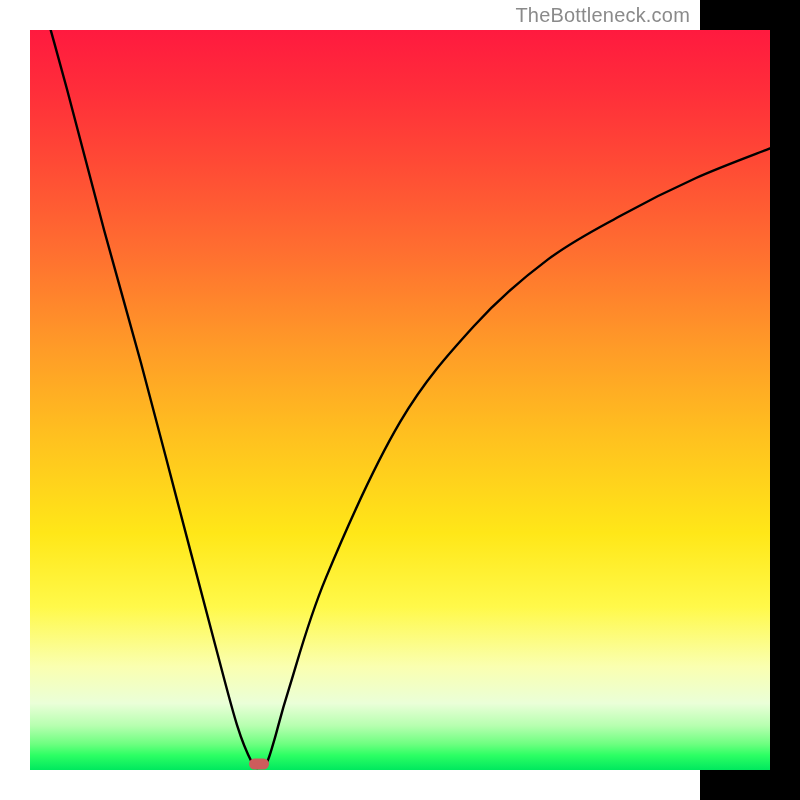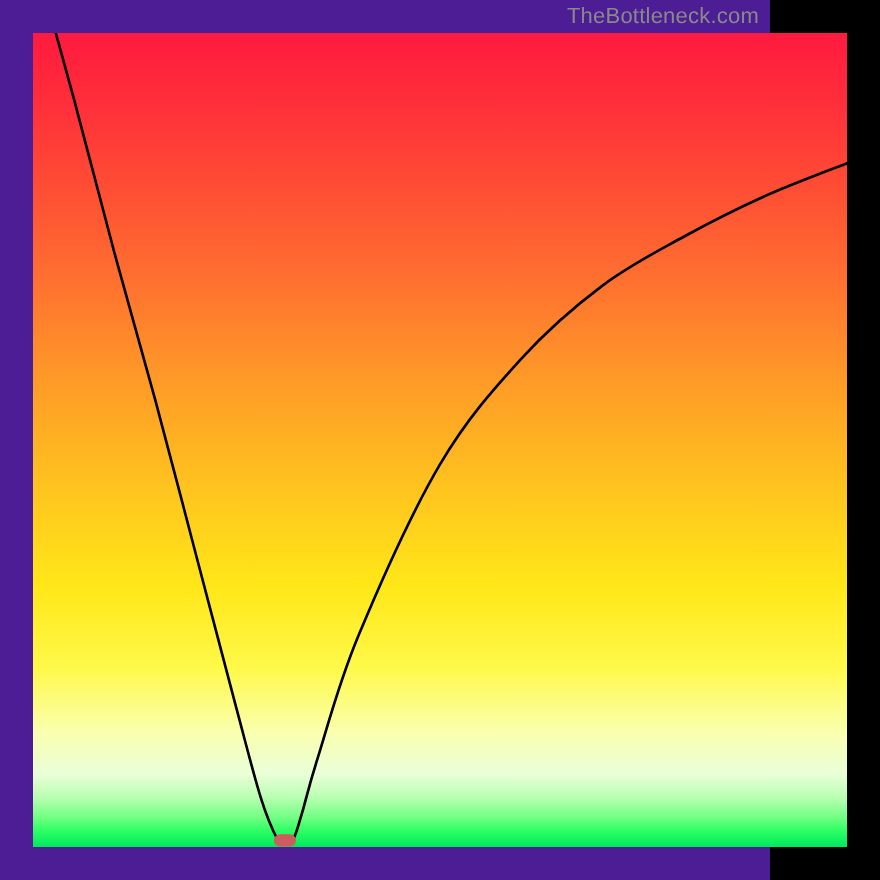--- a/index.html
+++ b/index.html
@@ -8,21 +8,21 @@
     width: 800px;
     height: 800px;
     background: #000;
     overflow: hidden;
     font-family: Arial, Helvetica, sans-serif;
   }
   .frame {
     position: relative;
     width: 700px;
     height: 800px;
-    background: #4c1d95;
+    background: #ffffff;
   }
   .plot {
     position: absolute;
     left: 30px;
     top: 30px;
     width: 740px;
     height: 740px;
     background: linear-gradient(to bottom,
       #ff1a3f 0%,
       #ff2d3a 8%,

